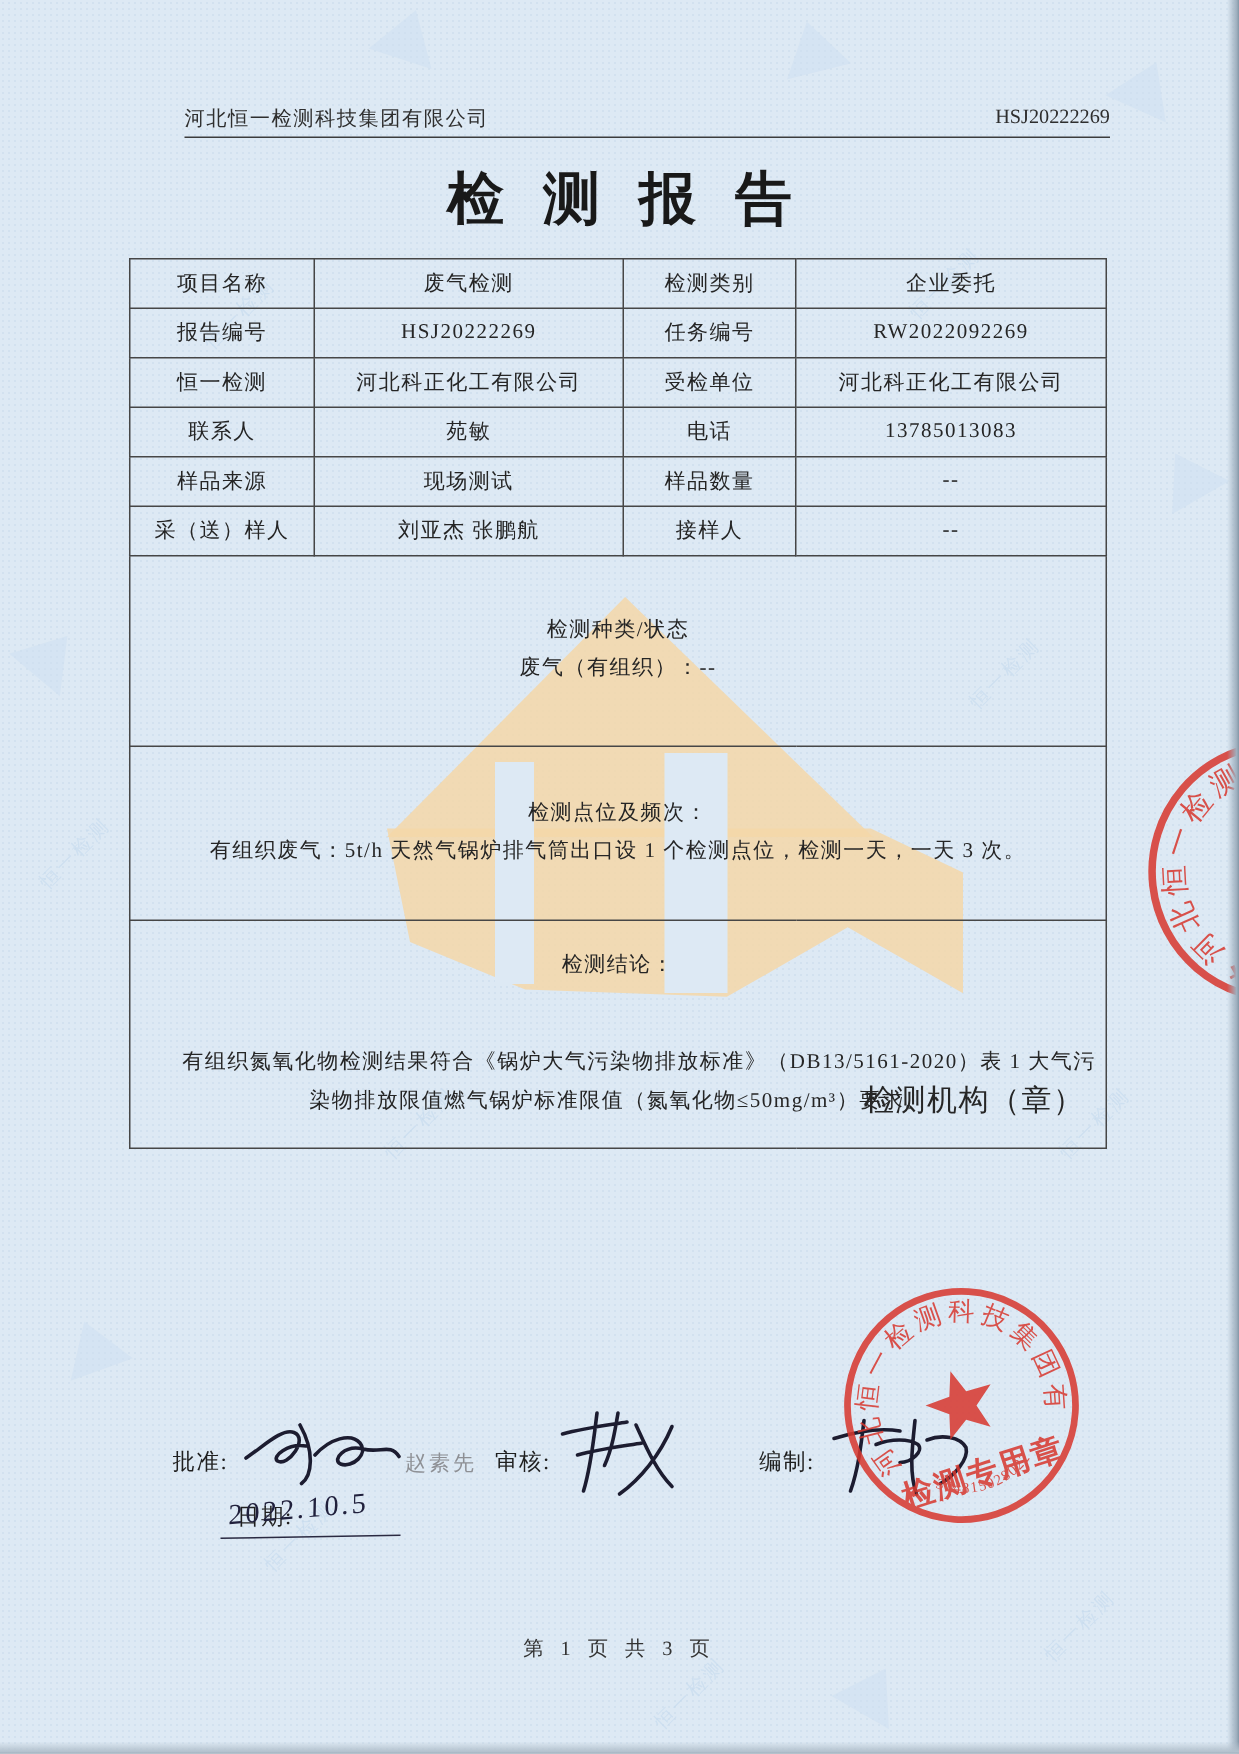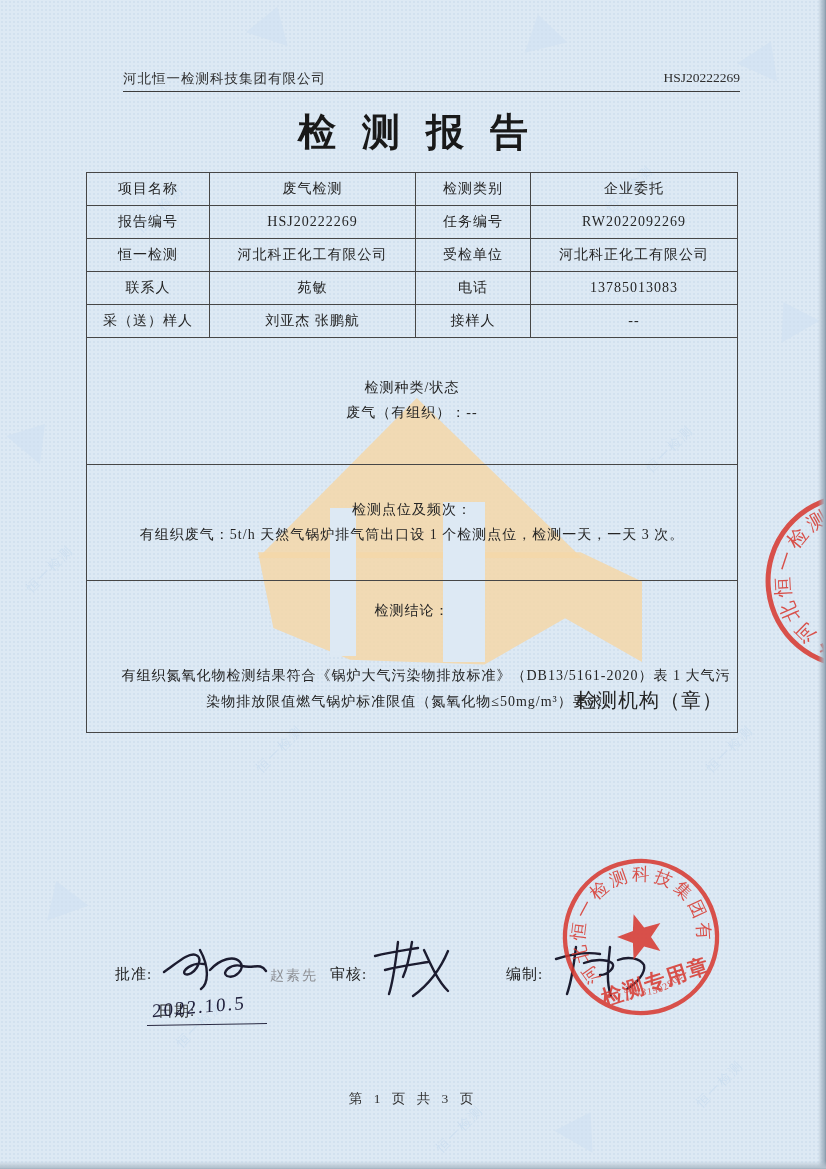--- a/index.html
+++ b/index.html
@@ -130,20 +130,26 @@
       <td>受检单位</td>
       <td>河北科正化工有限公司</td>
     </tr>
     <tr class="r">
       <td>联系人</td>
       <td>苑敏</td>
       <td>电话</td>
       <td>13785013083</td>
     </tr>
     <tr class="r">
+      <td>样品来源</td>
+      <td>现场测试</td>
+      <td>样品数量</td>
+      <td>--</td>
+    </tr>
+    <tr class="r">
       <td>采（送）样人</td>
       <td>刘亚杰 张鹏航</td>
       <td>接样人</td>
       <td>--</td>
     </tr>
     <tr style="height:127px">
       <td class="sec sec-type" colspan="4">
         <div class="sec-title">检测种类/状态</div>
         <div class="sec-body">废气（有组织）：--</div>
       </td>

